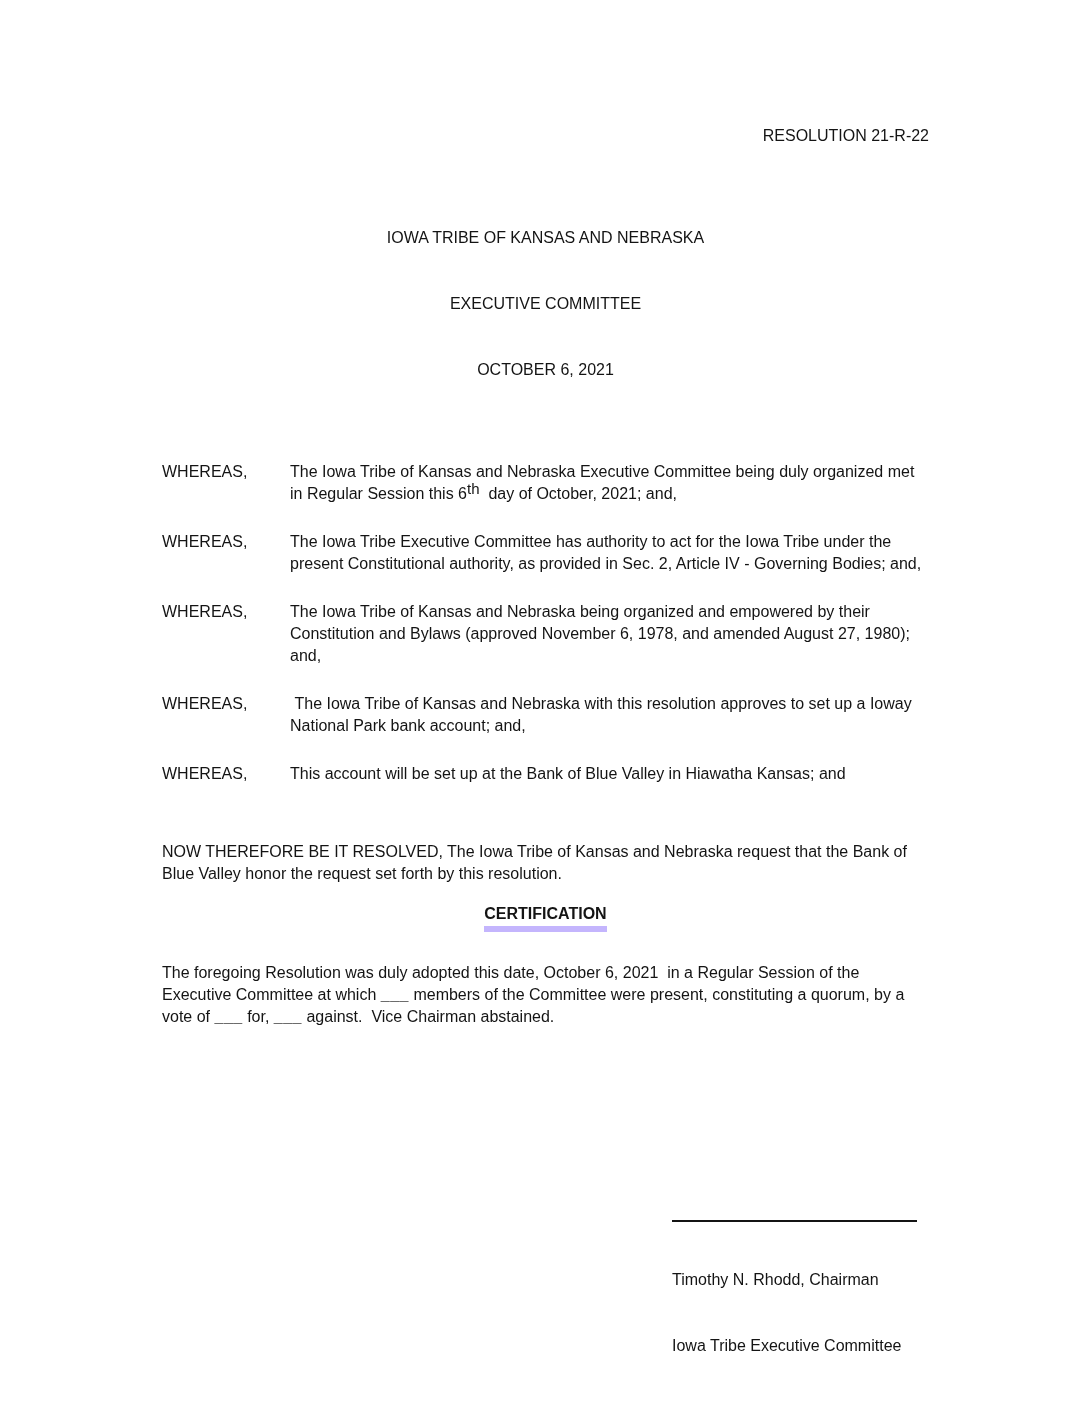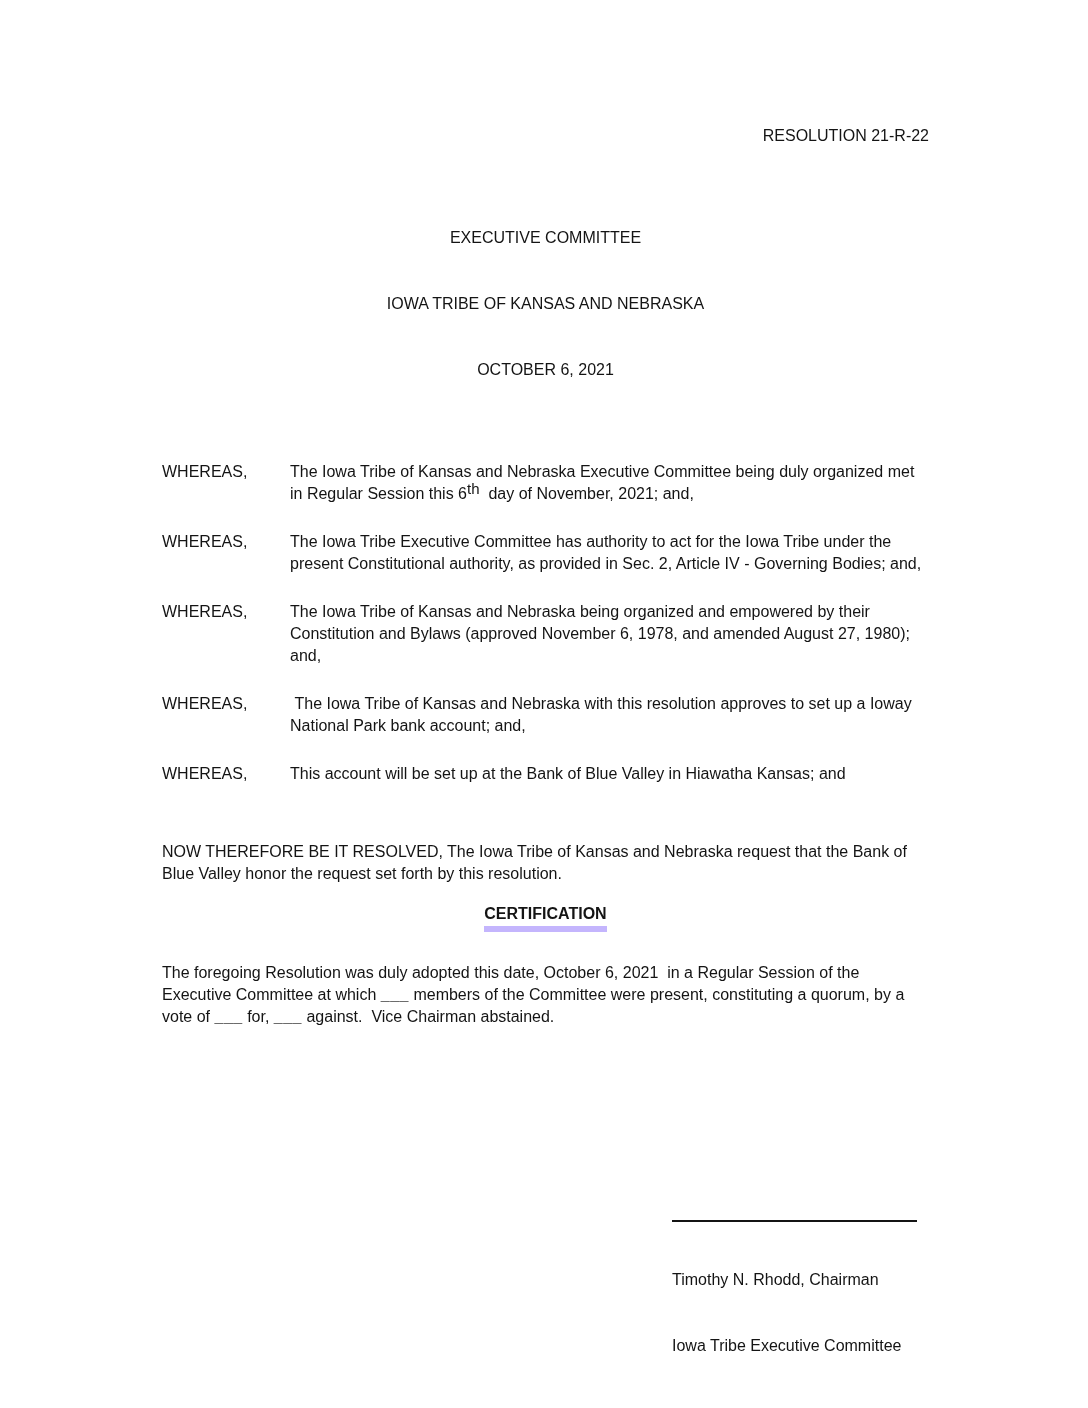--- a/index.html
+++ b/index.html
@@ -89,30 +89,30 @@
   }
 </style>
 </head>
 <body>
 
 <div class="page">
 
   <div class="resnum">RESOLUTION 21-R-22</div>
 
   <div class="doc-header">
+    <div>IOWA TRIBE OF KANSAS AND NEBRASKA</div>
     <div>EXECUTIVE COMMITTEE</div>
-    <div>IOWA TRIBE OF KANSAS AND NEBRASKA</div>
     <div>OCTOBER 6, 2021</div>
   </div>
 
   <div class="clauses">
 
     <div class="clause">
       <div class="clause-label">WHEREAS,</div>
-      <div class="clause-text"><span>The Iowa Tribe of Kansas and Nebraska Executive Committee being duly organized met in Regular Session this 6</span><sup class="ord">th</sup><span>  day of November, 2021; and,</span></div>
+      <div class="clause-text"><span>The Iowa Tribe of Kansas and Nebraska Executive Committee being duly organized met in Regular Session this 6</span><sup class="ord">th</sup><span>  day of October, 2021; and,</span></div>
     </div>
 
     <div class="clause">
       <div class="clause-label">WHEREAS,</div>
       <div class="clause-text">The Iowa Tribe Executive Committee has authority to act for the Iowa Tribe under the present Constitutional authority, as provided in Sec. 2, Article IV - Governing Bodies; and,</div>
     </div>
 
     <div class="clause">
       <div class="clause-label">WHEREAS,</div>
       <div class="clause-text">The Iowa Tribe of Kansas and Nebraska being organized and empowered by their Constitution and Bylaws (approved November 6, 1978, and amended August 27, 1980); and,</div>

